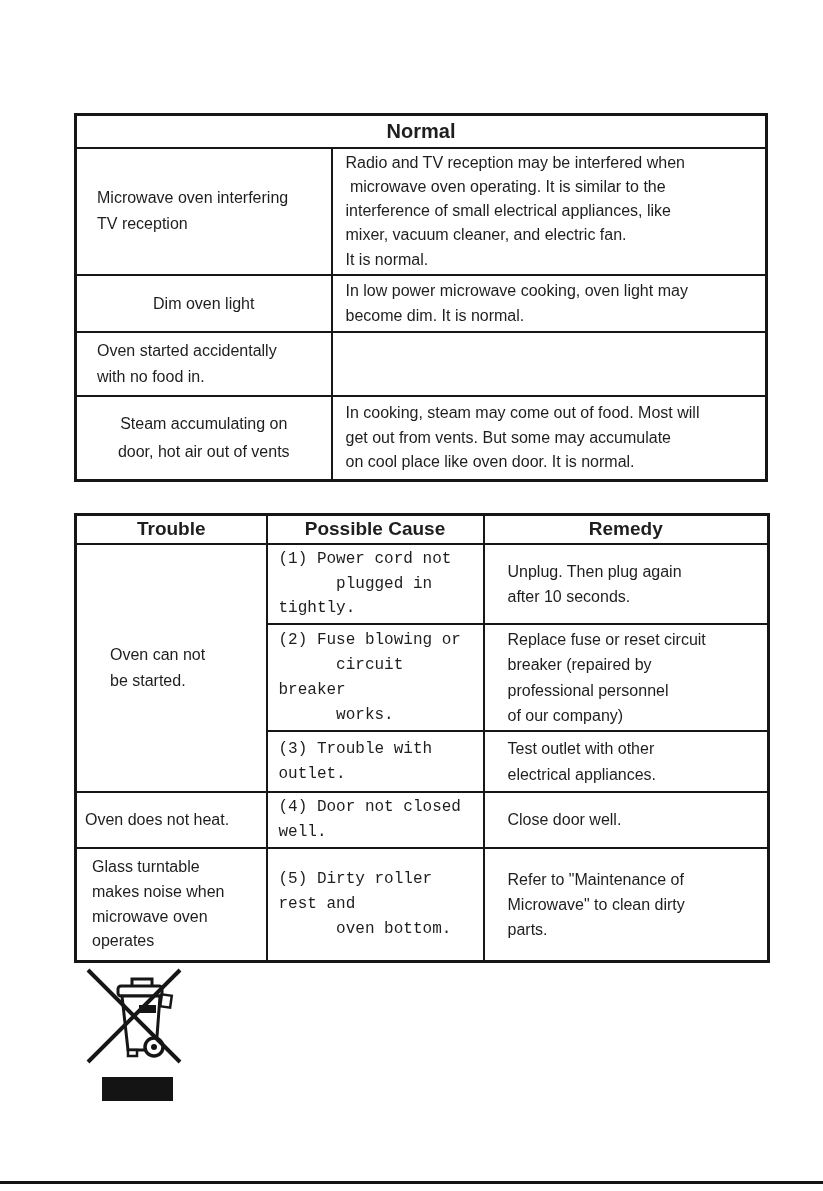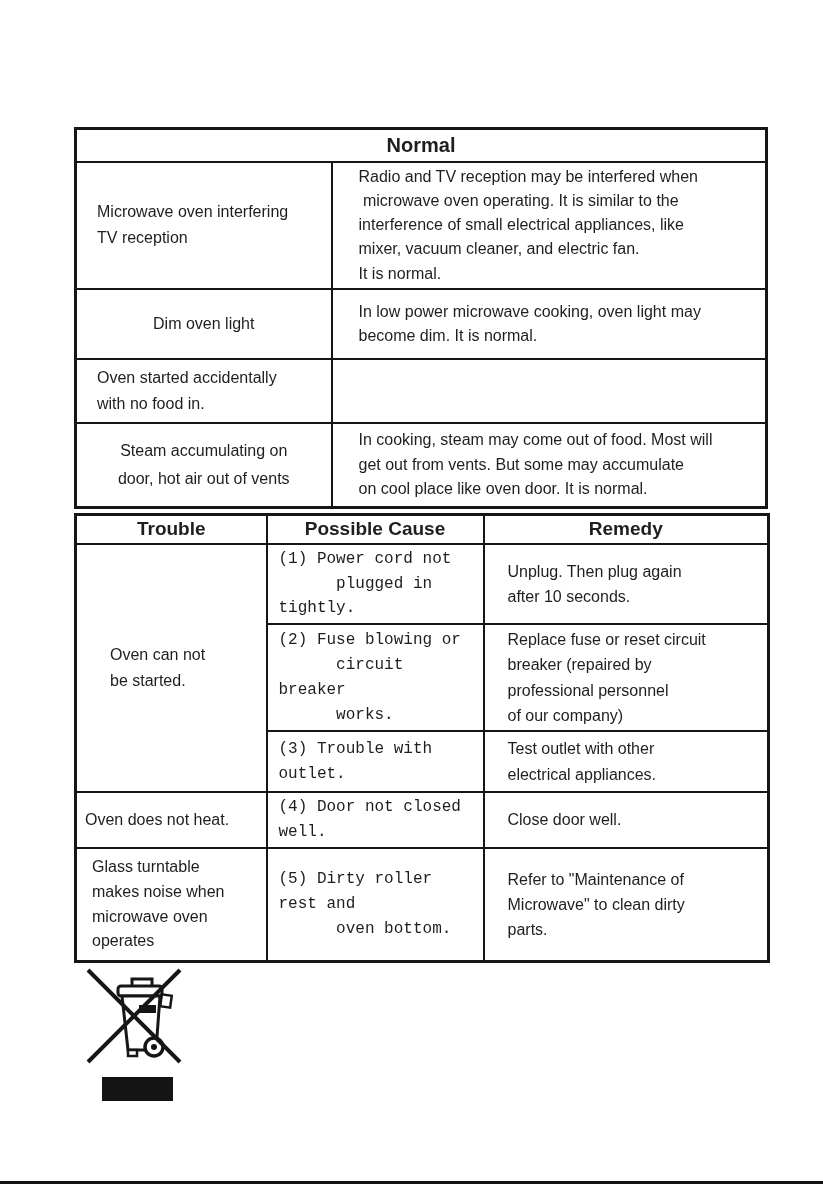--- a/index.html
+++ b/index.html
@@ -28,24 +28,24 @@
     overflow: hidden;
   }
   .doc-table th {
     font-size: 20px;
     font-weight: bold;
     text-align: center;
     line-height: 1.2;
   }
 
   
-  #normal-table { left: 74px; top: 127px; width: 691px; border-radius: 13px; }
+  #normal-table { left: 74px; top: 113px; width: 691px; border-radius: 13px; }
   #normal-table .sit-left   { padding-left: 20px; line-height: 1.65; }
   #normal-table .sit-center { text-align: center; line-height: 1.75; }
-  #normal-table .exp        { padding-left: 26px; line-height: 1.52; }
+  #normal-table .exp        { padding-left: 13px; line-height: 1.52; }
 
   
   #trouble-table { left: 74px; top: 513px; width: 693px; }
   #trouble-table th { font-size: 19px; }
   #trouble-table .trouble-span  { padding-left: 33px; line-height: 1.6; margin-top: 24px; }
   #trouble-table .trouble-left  { padding-left: 8px;  line-height: 1.5; }
   #trouble-table .trouble-glass { padding-left: 15px; line-height: 1.55; }
   #trouble-table .cause         { padding-left: 11px; line-height: 1.55; font-family: Liberation Mono, monospace; }
   #trouble-table .remedy        { padding-left: 23px; line-height: 1.58; }
 
@@ -81,21 +81,21 @@
     </tr>
     <tr style="height:124px">
       <td class="sit-left">Microwave oven interfering
 TV reception</td>
       <td class="exp">Radio and TV reception may be interfered when
  microwave oven operating. It is similar to the
 interference of small electrical appliances, like
 mixer, vacuum cleaner, and electric fan.
 It is normal.</td>
     </tr>
-    <tr style="height:70px">
+    <tr style="height:57px">
       <td class="sit-center">Dim oven light</td>
       <td class="exp">In low power microwave cooking, oven light may
 become dim. It is normal.</td>
     </tr>
     <tr style="height:64px">
       <td class="sit-left">Oven started accidentally
 with no food in.</td>
       <td class="exp"></td>
     </tr>
     <tr style="height:84px">

